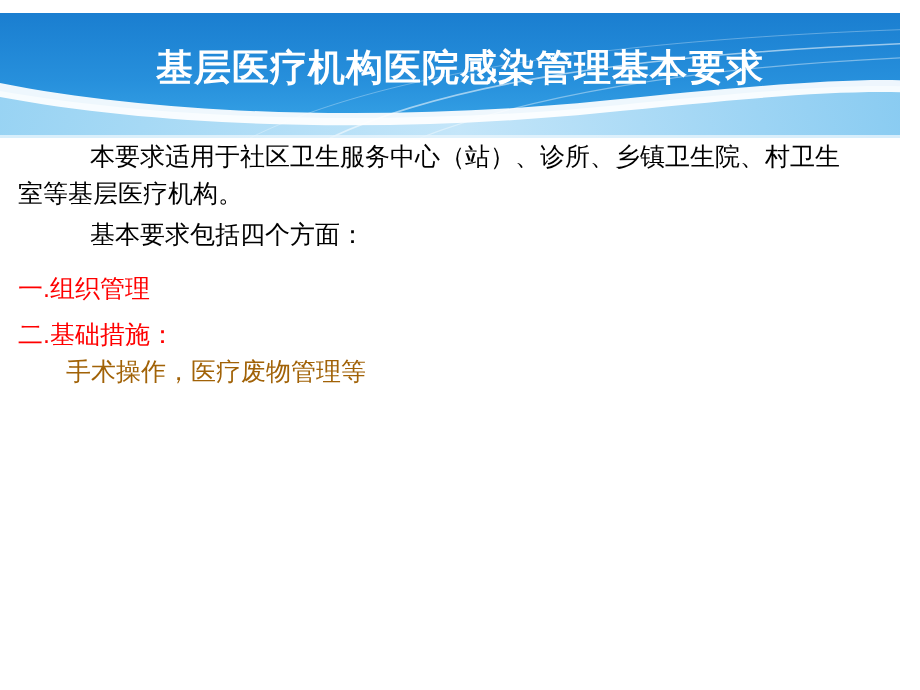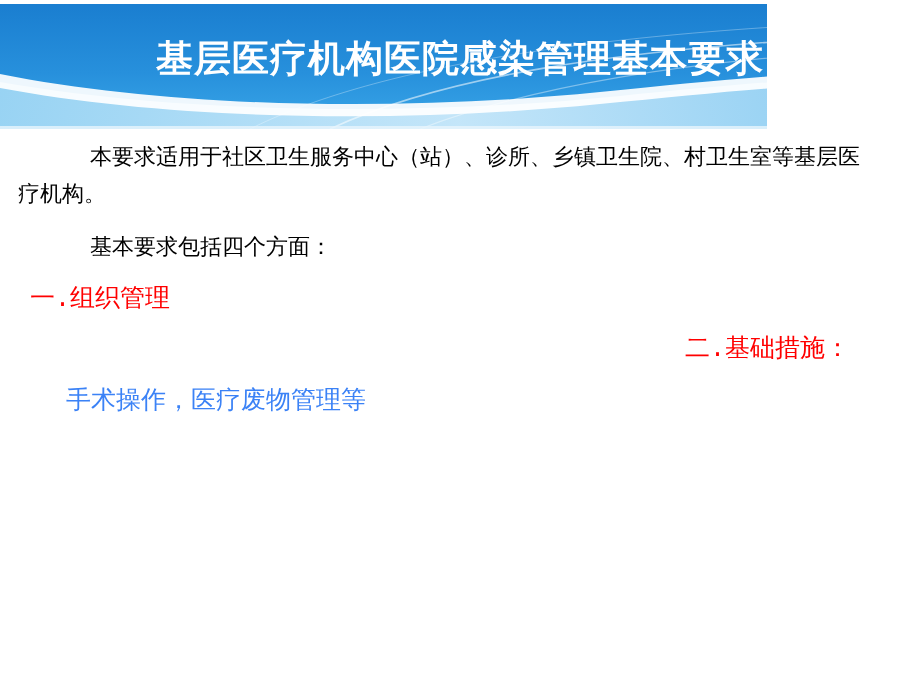--- a/index.html
+++ b/index.html
@@ -17,22 +17,22 @@
     position: relative;
     width: 920px;
     height: 690px;
     background: #ffffff;
     overflow: hidden;
   }
   
   .banner {
     position: absolute;
     left: 0;
-    top: 4px;
-    width: 767px;
+    top: 13px;
+    width: 900px;
     height: 125px;
     overflow: hidden;
   }
   .banner svg {
     display: block;
   }
   .title {
     position: absolute;
     left: 0;
     top: 30px;
@@ -48,60 +48,60 @@
   
   .body-area {
     position: absolute;
     left: 0;
     top: 128px;
     width: 920px;
     height: 562px;
   }
   .para {
     font-family: "DejaVu Sans", sans-serif;
-    font-size: 22px;
+    font-size: 25px;
     line-height: 37px;
     color: #000000;
     margin: 0;
     padding: 0 58px 0 18px;
     text-align: left;
   }
   .para.indent {
     text-indent: 72px;
   }
   .para.p1 {
     margin-top: 10px;
   }
   .para.p2 {
-    margin-top: 16px;
+    margin-top: 4px;
   }
   .list-item {
-    font-family: Liberation Mono, monospace;
+    font-family: Liberation Sans, sans-serif;
     font-size: 25px;
     line-height: 38px;
     color: #000000;
-    margin: 12px;
+    margin: 0;
     padding: 0 58px 0 18px;
   }
   .list-item.li1 { margin-top: 16px; }
-  .list-item.li2 { margin-top: 8px; text-align: right; }
+  .list-item.li2 { margin-top: 8px; }
   .list-item.li3 { margin-top: 8px; }
   .list-item.li4 { margin-top: 8px; }
   .red {
     color: #ff0000;
   }
   .red-underline {
     color: #ff0000;
     text-decoration: underline;
   }
   .sub-line {
     font-family: "DejaVu Sans", sans-serif;
     font-size: 25px;
     line-height: 38px;
-    color: #3b82f6;
+    color: #a16207;
     margin: 0;
     padding: 0 58px 0 18px;
     text-indent: 48px;
   }
 </style>
 </head>
 <body>
 
 <div class="slide">
 

